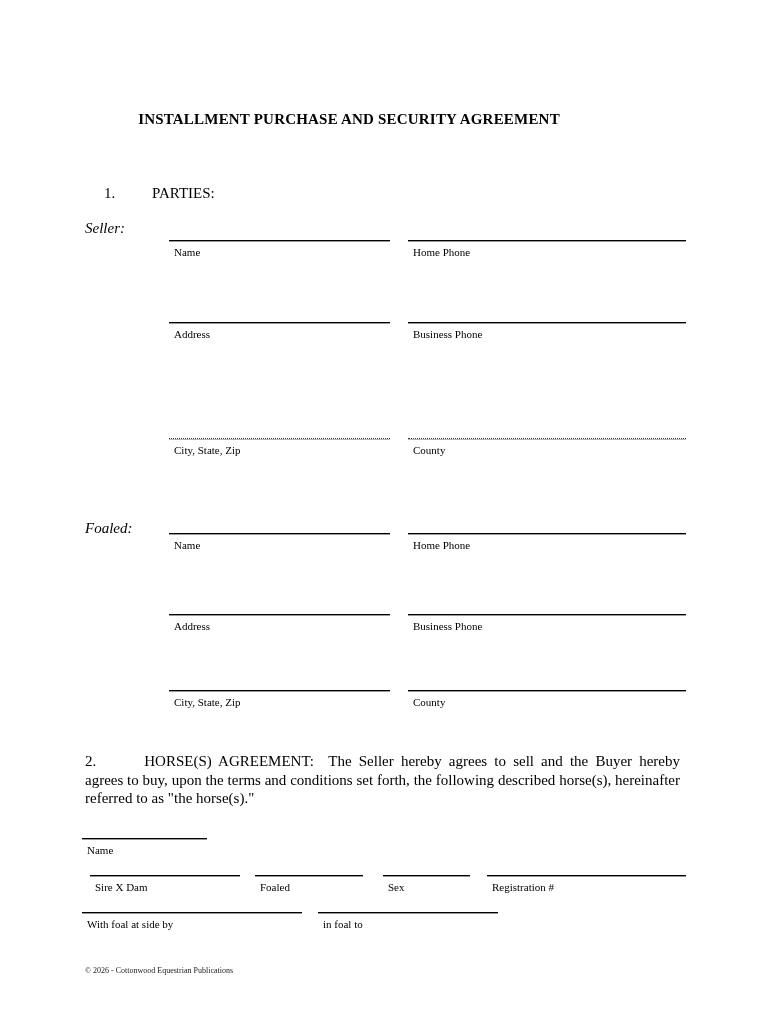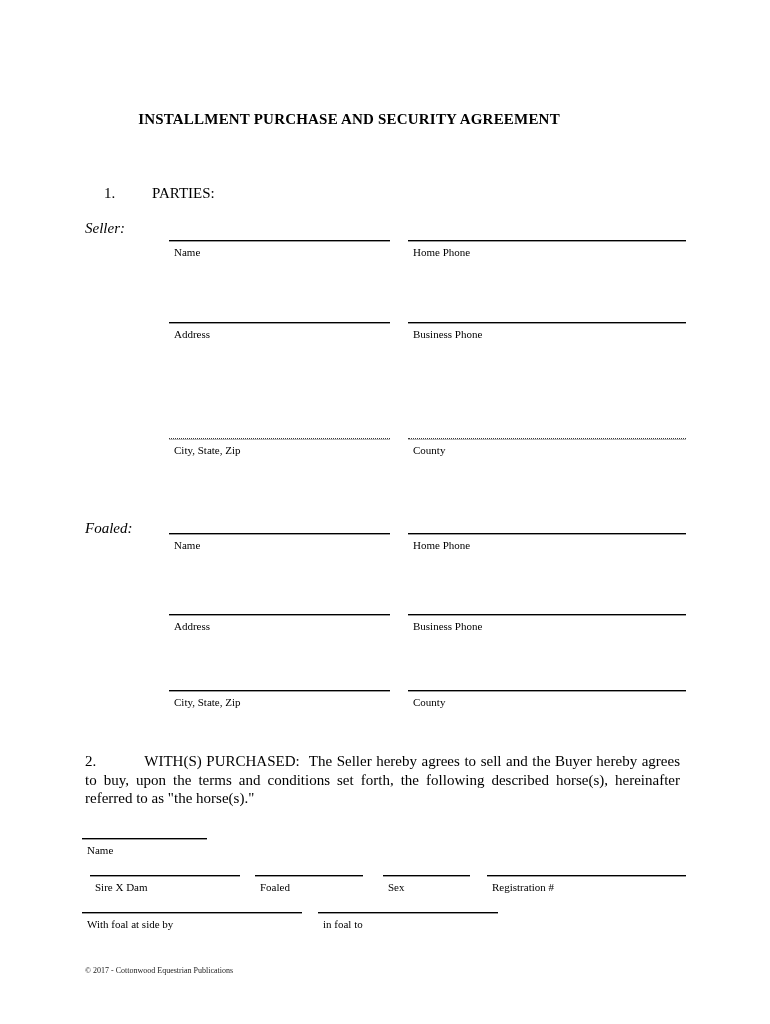--- a/index.html
+++ b/index.html
@@ -178,21 +178,21 @@
     <div class="rule" style="width:221px;"></div>
     <div class="caption">City, State, Zip</div>
   </div>
 
   <div class="field" style="left:408px; top:690px; width:278px;">
     <div class="rule" style="width:278px;"></div>
     <div class="caption">County</div>
   </div>
 
   <div class="body-para" style="left:85px; top:752px; width:595px;">
-    <span>2.</span><span class="indent"></span><span>WITH(S) PURCHASED:</span>&nbsp;&nbsp;<span>The Seller hereby agrees to sell and the Buyer hereby agrees to buy, upon the terms and conditions set forth, the following described horse(s), hereinafter referred to as "the horse(s)."</span>
+    <span>2.</span><span class="indent"></span><span>HORSE(S) AGREEMENT:</span>&nbsp;&nbsp;<span>The Seller hereby agrees to sell and the Buyer hereby agrees to buy, upon the terms and conditions set forth, the following described horse(s), hereinafter referred to as "the horse(s)."</span>
   </div>
 
   <div class="field" style="left:82px; top:838px; width:125px;">
     <div class="rule" style="width:125px;"></div>
     <div class="caption">Name</div>
   </div>
 
   <div class="field" style="left:90px; top:875px; width:150px;">
     <div class="rule" style="width:150px;"></div>
     <div class="caption">Sire X Dam</div>
@@ -212,15 +212,15 @@
 
   <div class="field" style="left:82px; top:912px; width:220px;">
     <div class="rule" style="width:220px;"></div>
     <div class="caption">With foal at side by</div>
   </div>
   <div class="field" style="left:318px; top:912px; width:180px;">
     <div class="rule" style="width:180px;"></div>
     <div class="caption">in foal to</div>
   </div>
 
-  <div class="footer" style="left:85px; top:965px;">© 2017 - Cottonwood Equestrian Publications</div>
+  <div class="footer" style="left:85px; top:965px;">© 2026 - Cottonwood Equestrian Publications</div>
 
 </div>
 
 </body></html>

